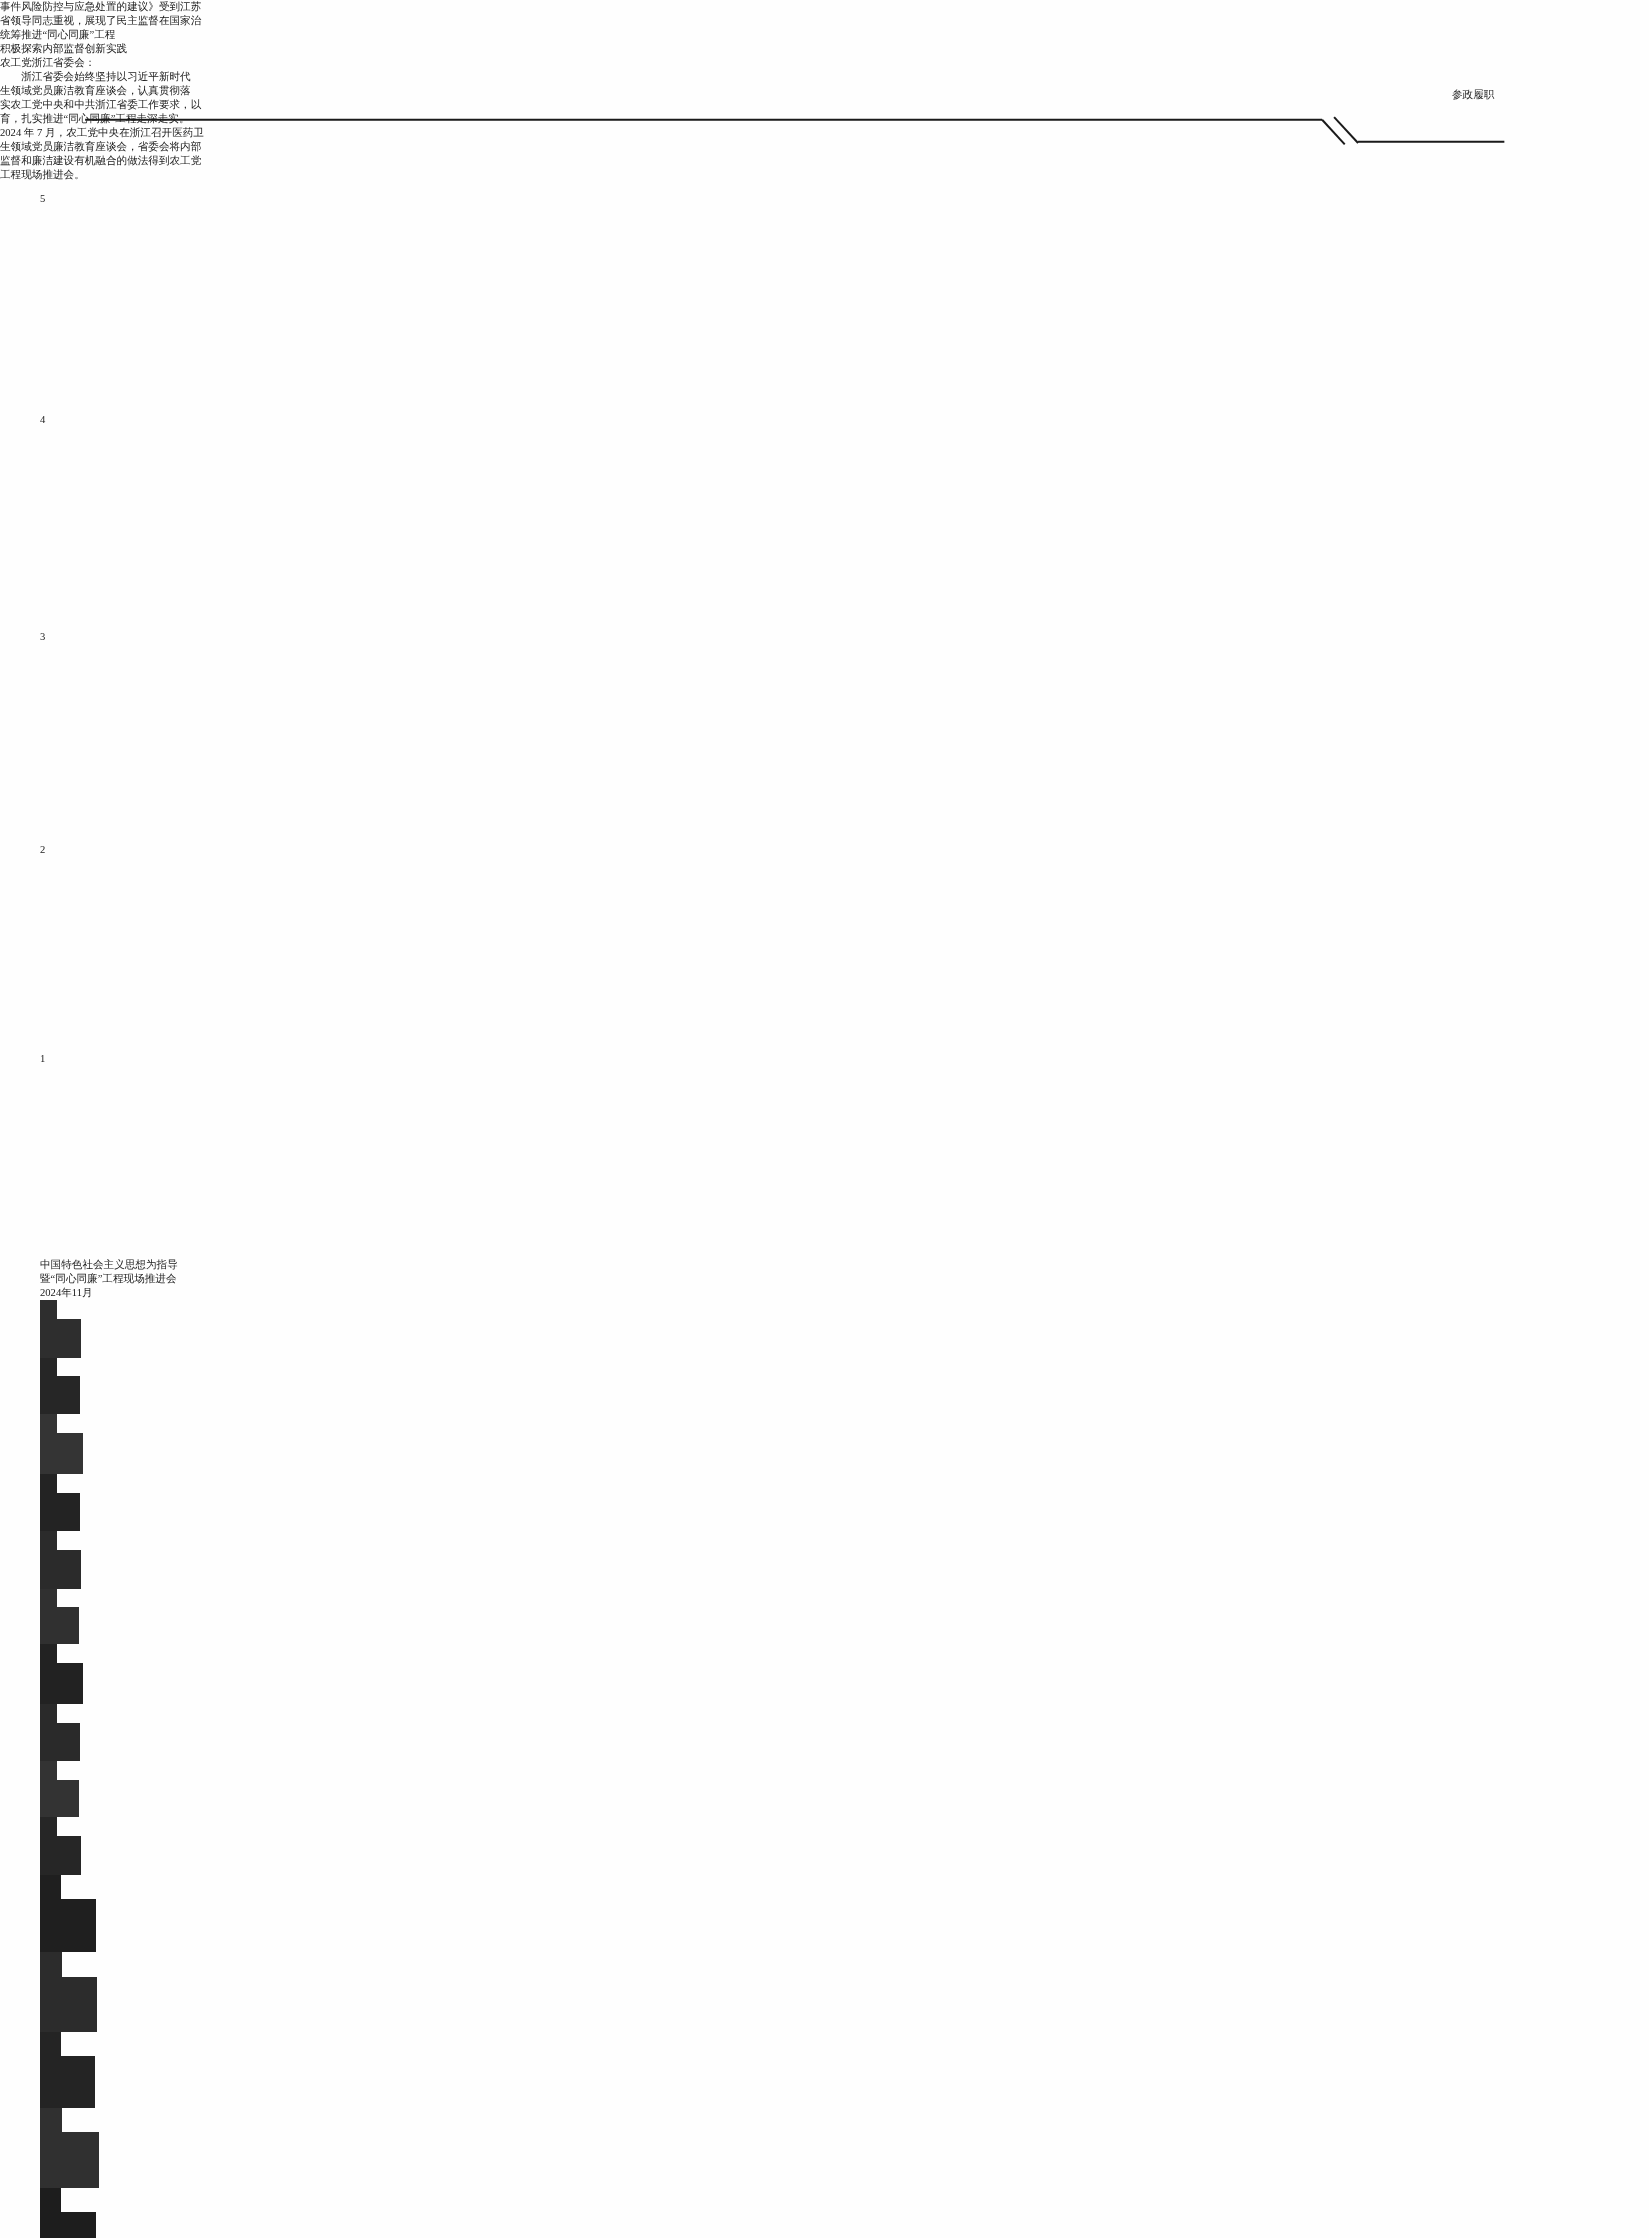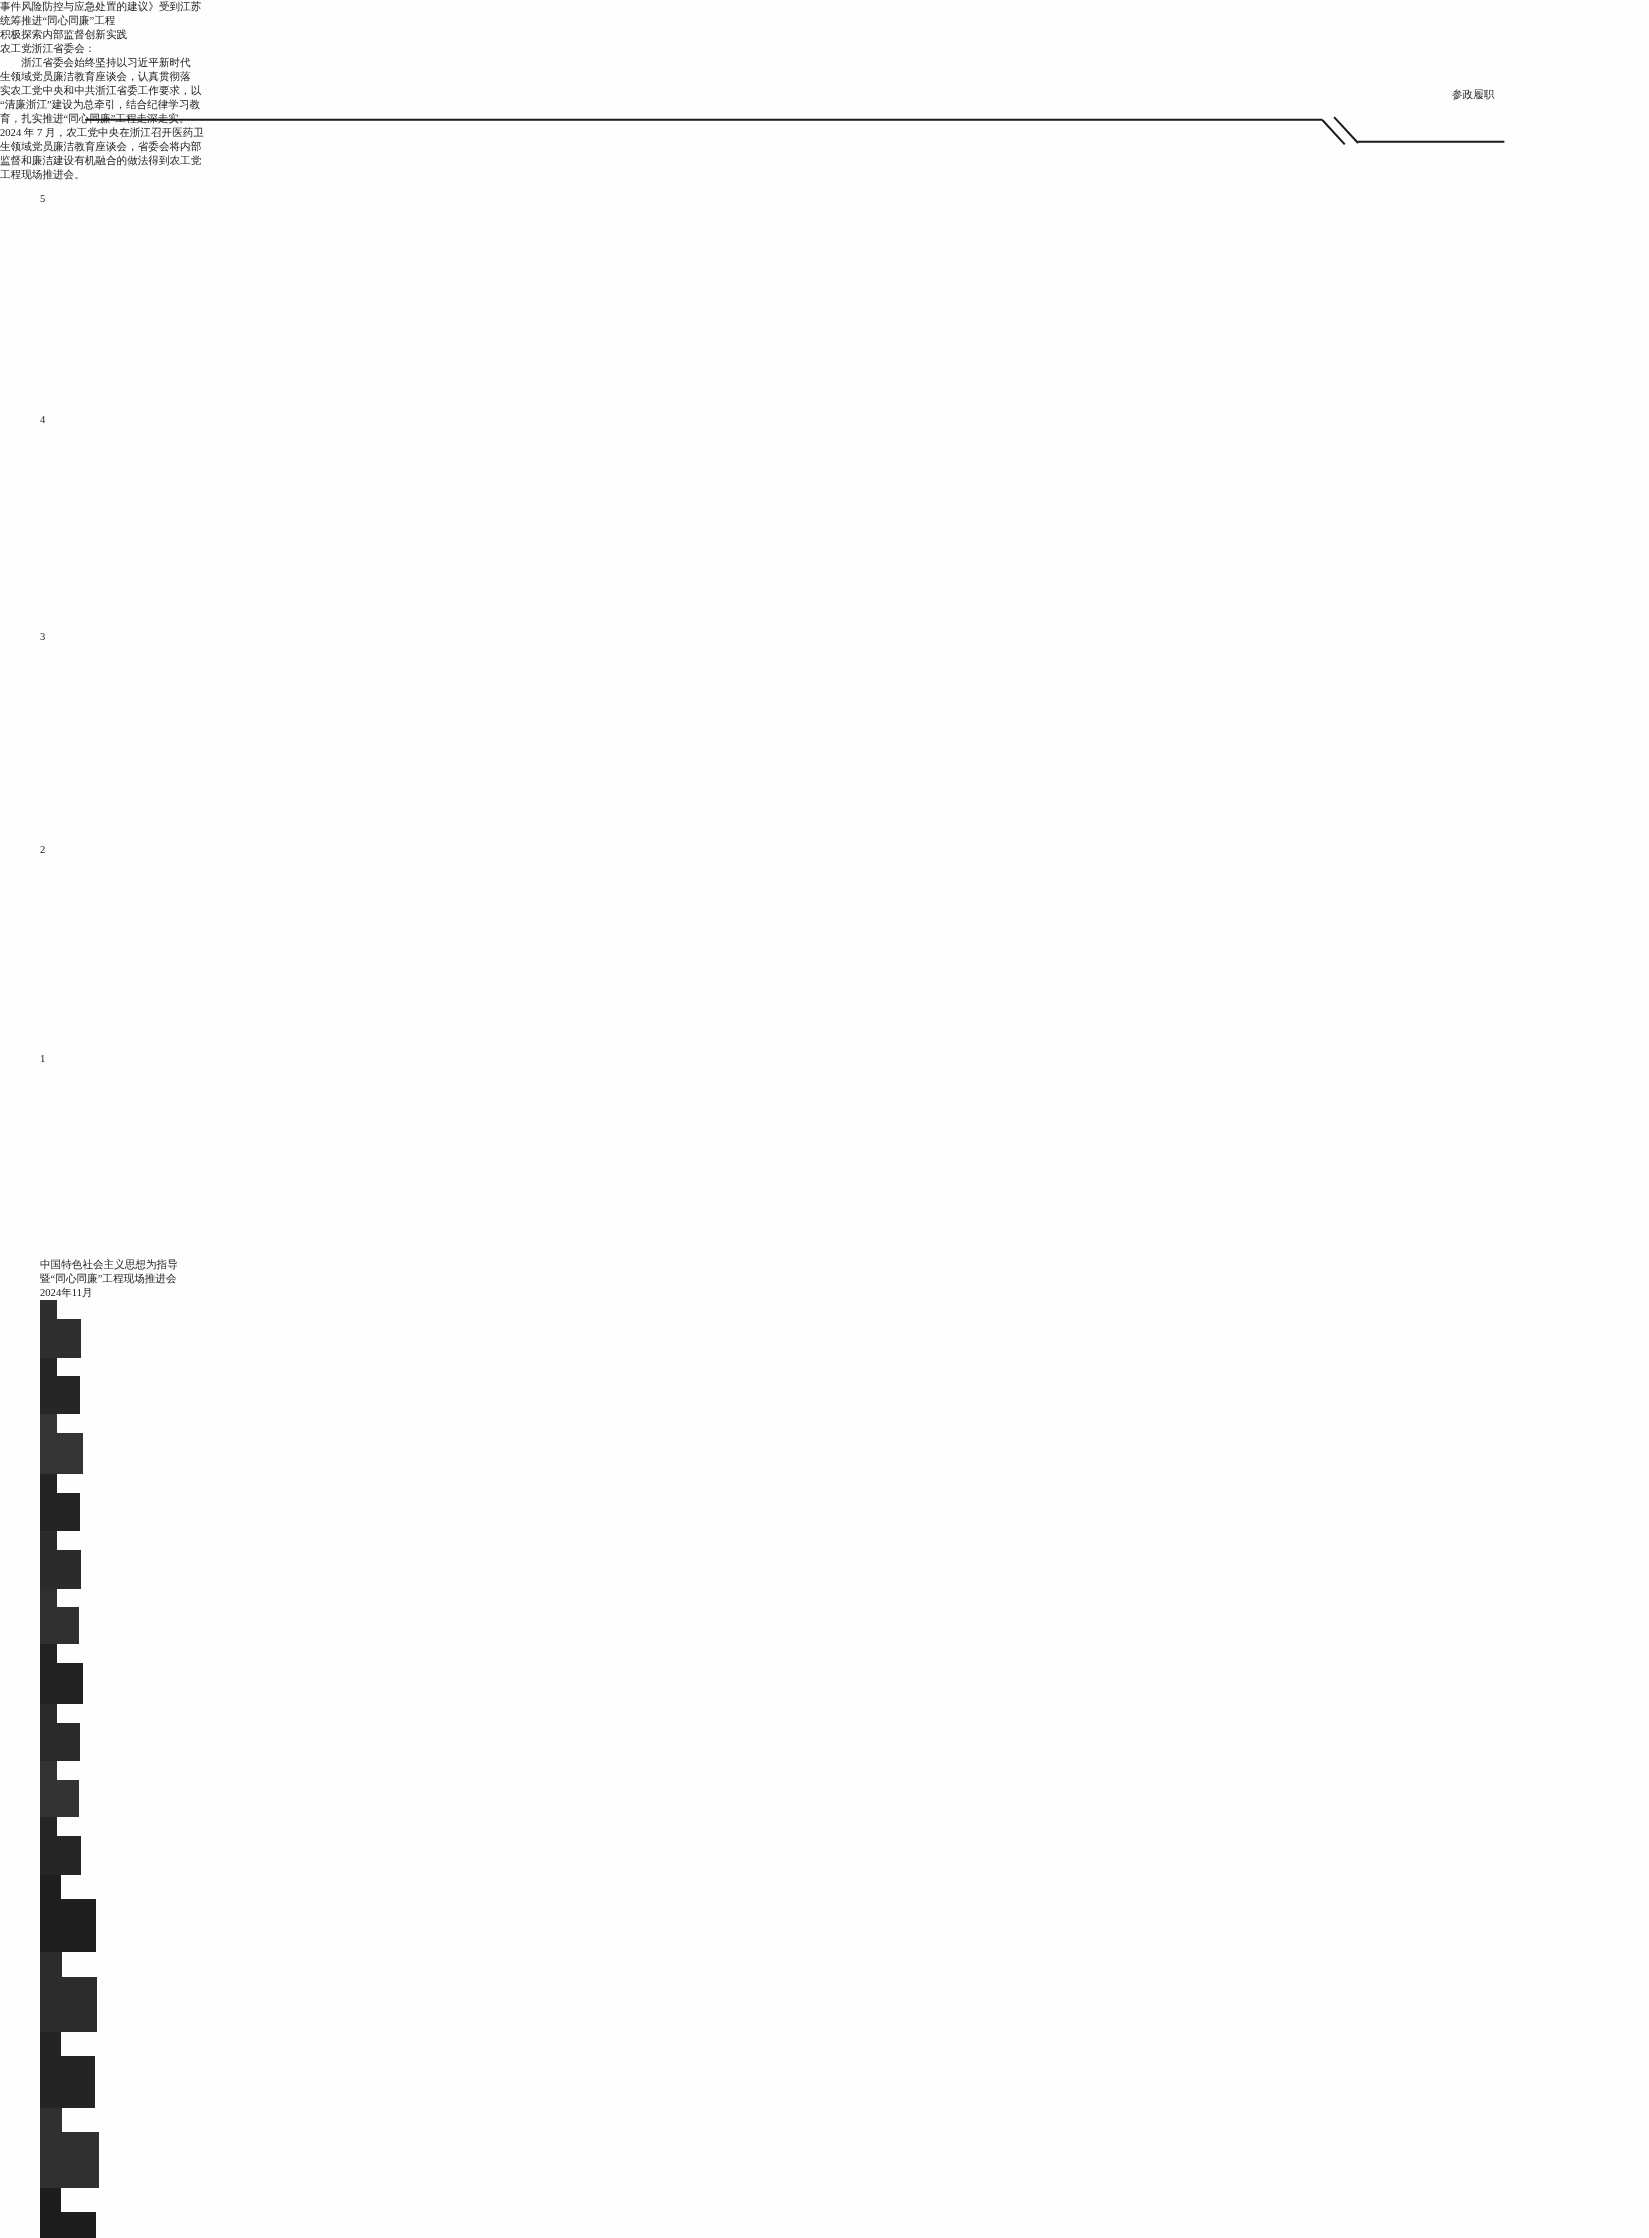--- a/index.html
+++ b/index.html
@@ -102,31 +102,31 @@
       <line x1="2006" y1="176" x2="2042" y2="215"></line>
       <line x1="2042" y1="213" x2="2262" y2="213"></line>
     </g>
   </svg>
   <div class="section-label">参政履职</div>
   <span class="bullseye"><span class="dot"></span></span>
 
   <div id="col-left" class="col">
       <div class="blk para">
         <div class="line"><span>事件风险防控与应急处置的建议》受到江苏</span></div>
+        <div class="line"><span>省领导同志重视，展现了民主监督在国家治</span></div>
       </div>
       <div class="blk title">
         <div class="title-line">统筹推进“同心同廉”工程</div>
         <div class="title-line">积极探索内部监督创新实践</div>
       </div>
       <div class="blk org">农工党浙江省委会：</div>
       <div class="blk para">
         <div class="line"><span>　　浙江省委会始终坚持以习近平新时代</span></div>
         <div class="line"><span>生领域党员廉洁教育座谈会，认真贯彻落</span></div>
         <div class="line"><span>实农工党中央和中共浙江省委工作要求，以</span></div>
-        <div class="line"><span>“清廉浙江”建设为总牵引，结合纪律学习教</span></div>
         <div class="line"><span>育，扎实推进“同心同廉”工程走深走实。</span></div>
         <div class="line"><span>2024 年 7 月，农工党中央在浙江召开医药卫</span></div>
         <div class="line"><span>生领域党员廉洁教育座谈会，省委会将内部</span></div>
         <div class="line"><span>监督和廉洁建设有机融合的做法得到农工党</span></div>
         <div class="line end"><span>工程现场推进会。</span></div>
       </div>
       <figure class="photo">
       <div class="ph-wall"></div>
       <div class="ph-ceiling"></div>
       <div class="banner" style="left:5.3px;top:0;height:221px">

